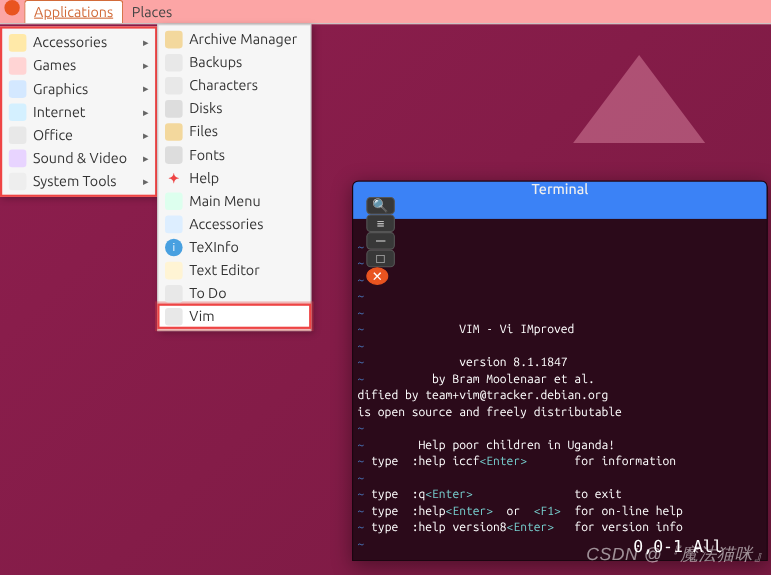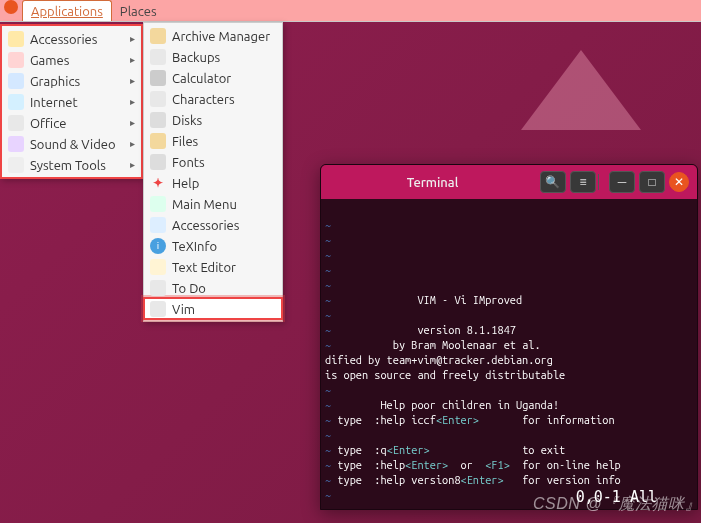--- a/index.html
+++ b/index.html
@@ -20,21 +20,21 @@
 .ico { width: 16px; height: 16px; display: inline-flex; align-items: center; justify-content: center; font-size: 12px; border-radius: 3px; }
 .i-acc { background: #ffe9a8; } .i-game { background: #ffd4d4; } .i-gfx { background: #d4e8ff; }
 .i-net { background: #d4f0ff; } .i-off { background: #e8e8e8; } .i-snd { background: #e8d4ff; }
 .i-sys { background: #eee; } .i-archive { background: #f3d89d; } .i-bak { background: #e8e8e8; }
 .i-calc { background: #ccc; } .i-char { background: #e8e8e8; } .i-disk { background: #ddd; }
 .i-files { background: #f3d89d; } .i-fonts { background: #ddd; } .i-help { color: #e44; font-weight: bold; }
 .i-mainmenu { background: #dfe; } .i-pwd { background: #cfe; } .i-sshot { background: #def; }
 .i-tex { background: #48a0e0; color: #fff; border-radius: 50%; font-size: 10px; } .i-txt { background: #fff4d4; }
 .i-todo { background: #e8e8e8; } .i-vim { background: #e8e8e8; }
 .term-win { position: absolute; top: 164px; left: 320px; width: 378px; height: 346px; background: #2b0a1a; border-radius: 6px 6px 0 0; box-shadow: 0 4px 18px rgba(0,0,0,.4); overflow: hidden; border: 1px solid #1a0510; }
-.term-titlebar { height: 34px; background: #be185d; display: flex; align-items: center; color: #eee; padding: 0 8px; }
+.term-titlebar { height: 34px; background: #3b82f6; display: flex; color: #eee; padding: 0 8px; flex-direction: column; }
 .term-title { flex: 1; text-align: center; font-weight: 500; }
 .t-btn { border: 1px solid #555; background: #383838; color: #ddd; border-radius: 4px; height: 22px; width: 26px; margin-left: 4px; display: inline-flex; align-items: center; justify-content: center; cursor: pointer; font-size: 12px; }
 .t-close { background: #e95420; border-color: #e95420; border-radius: 50%; width: 20px; height: 20px; color: #fff; }
 .term-body { position: absolute; top: 34px; left: 0; right: 0; bottom: 0; padding: 4px 8px 4px 4px; font-family: "Ubuntu Mono", Menlo, Consolas, monospace; font-size: 11px; line-height: 15px; color: #fff; overflow: hidden; }
 .term-line { white-space: pre; }
 .tilde { color: #4a7dc4; }
 .k-ent { color: #77cfcf; }
 .watermark { position: absolute; right: 0; bottom: 8px; color: rgba(255,255,255,.55); font-size: 16px; font-style: italic; font-family: Liberation Sans, sans-serif; letter-spacing: .5px; }
 .status { position: absolute; right: 40px; bottom: 4px; color: #fff; font-family: monospace; font-size: 15px; }
 .sep-right { width: 1px; height: 16px; background: #555; margin: 0 6px 0 2px; }
@@ -94,24 +94,20 @@
     </div>
   </div>
 <div class="appmenu-col2" id="col2">
     <div class="mrow">
       <span class="ico i-archive"></span>
       <span class="lbl">Archive Manager</span>
     </div>
     <div class="mrow">
       <span class="ico i-bak"></span>
       <span class="lbl">Backups</span>
-    </div>
-    <div class="mrow">
-      <span class="ico i-calc"></span>
-      <span class="lbl">Calculator</span>
     </div>
     <div class="mrow">
       <span class="ico i-char"></span>
       <span class="lbl">Characters</span>
     </div>
     <div class="mrow">
       <span class="ico i-disk"></span>
       <span class="lbl">Disks</span>
     </div>
     <div class="mrow">

